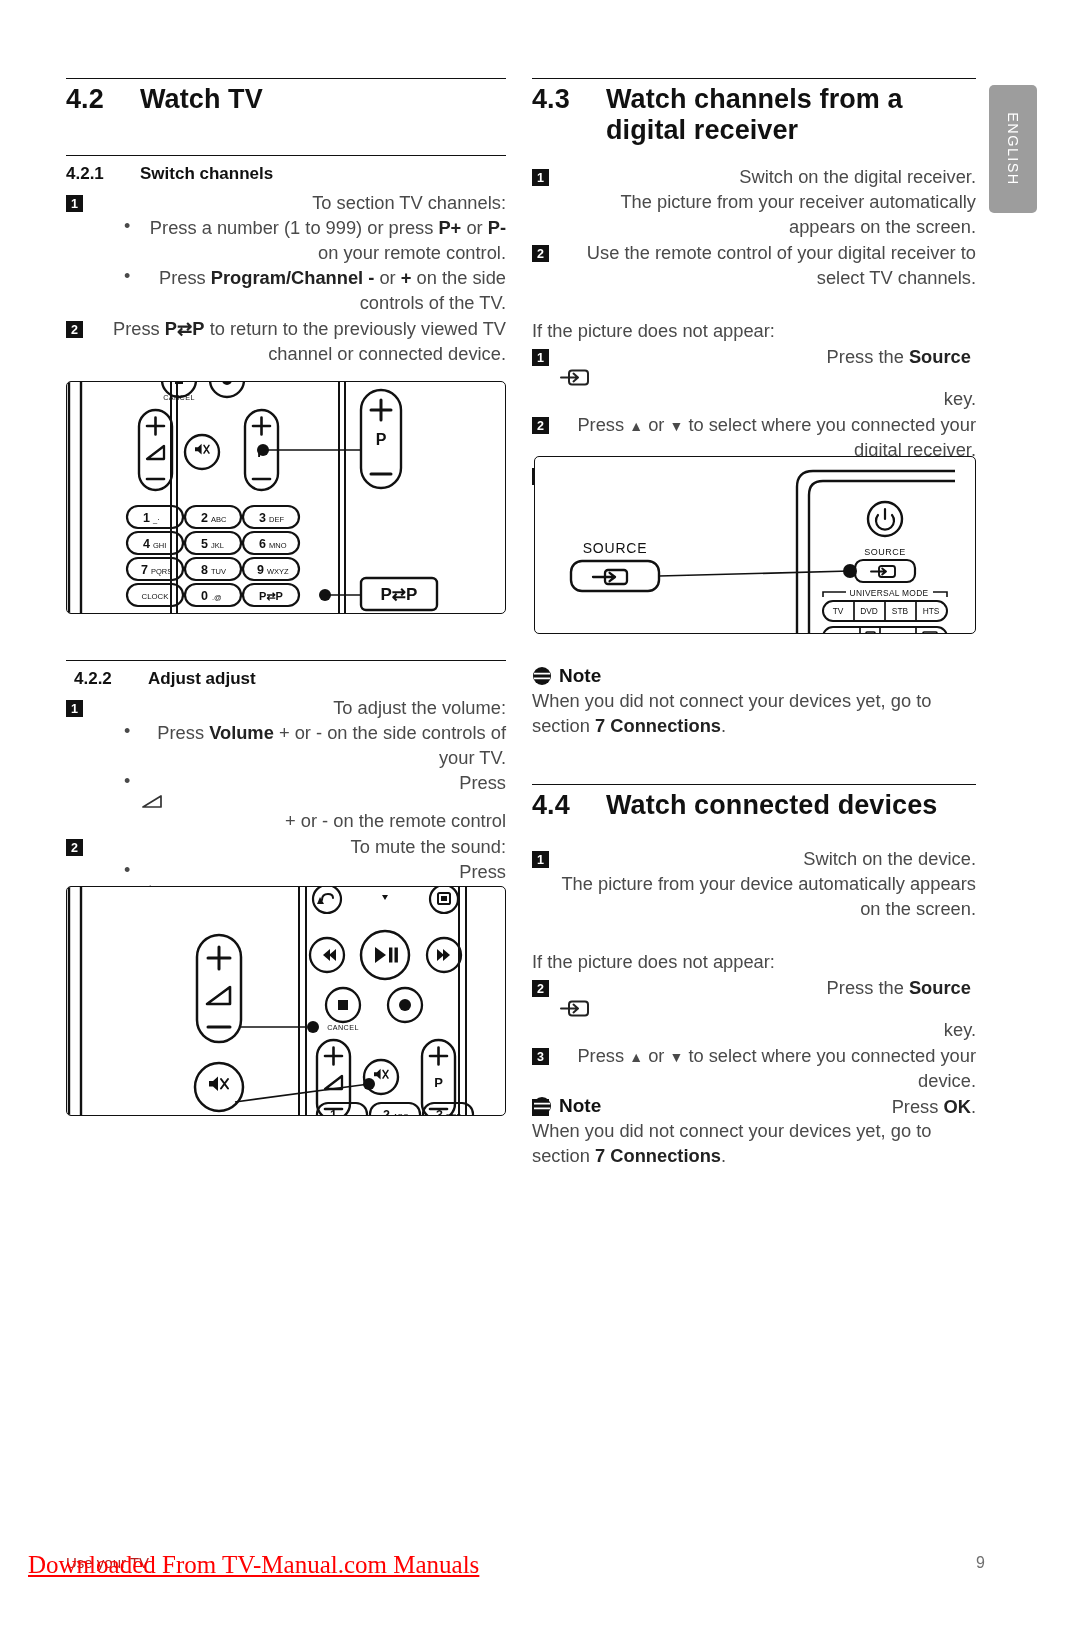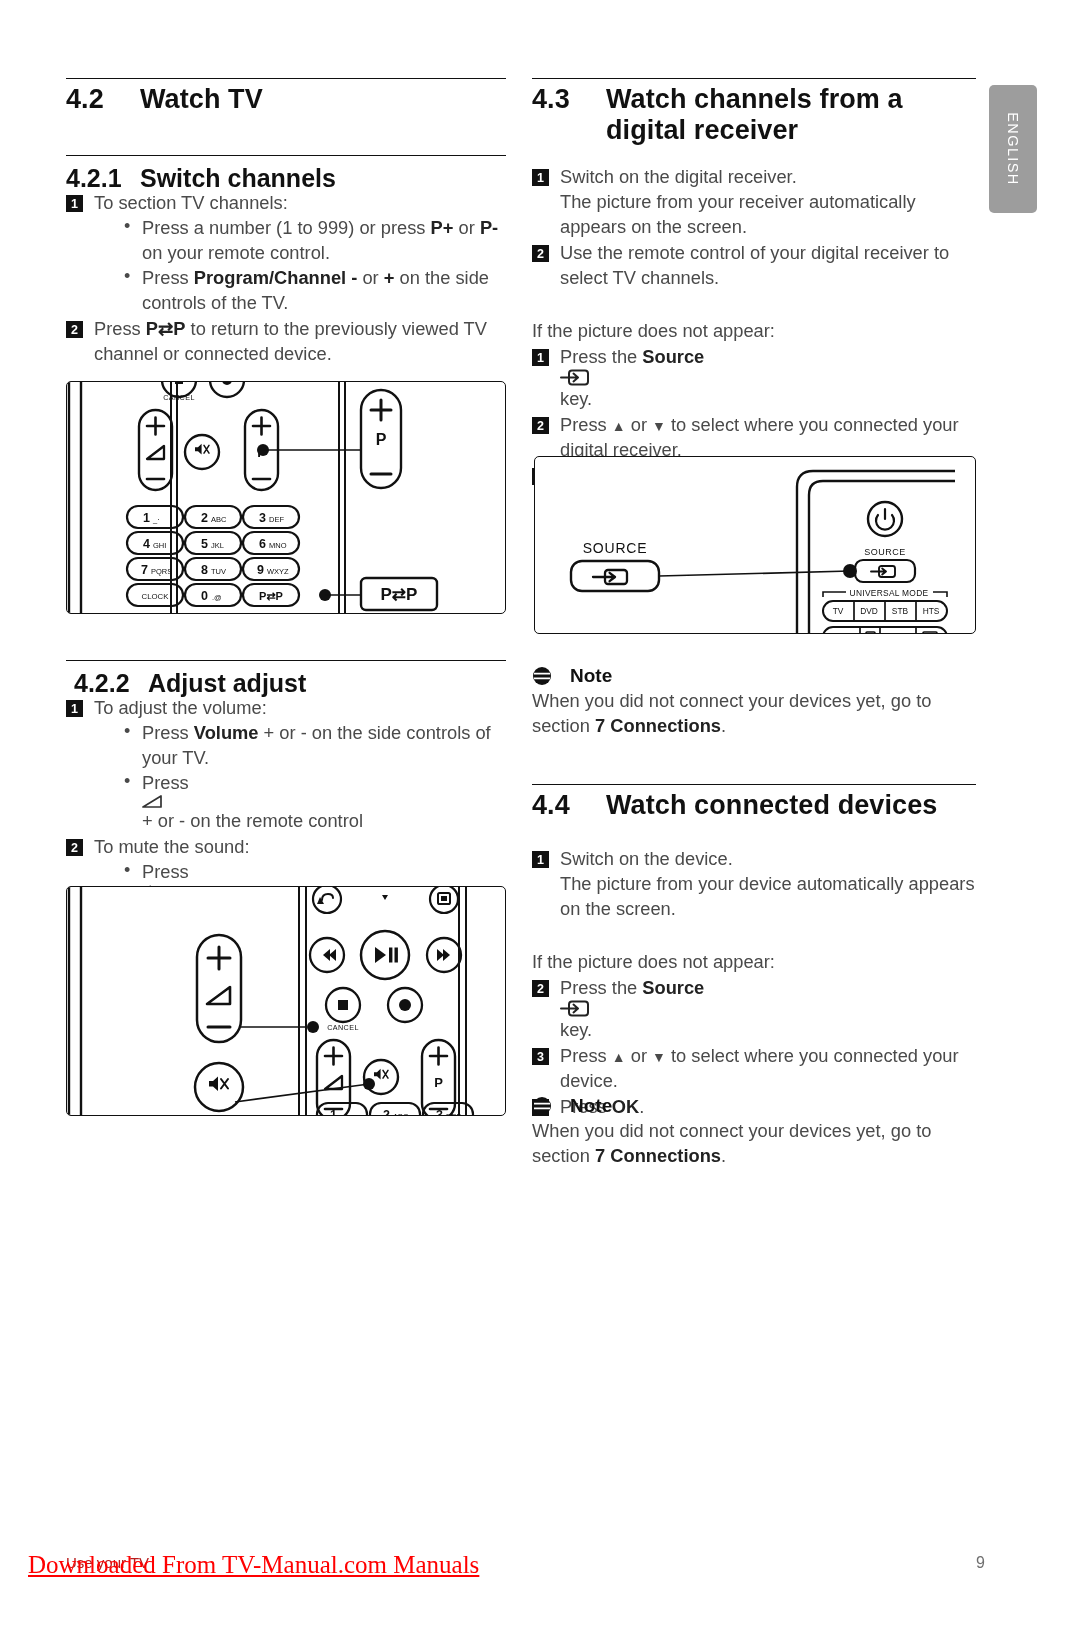--- a/index.html
+++ b/index.html
@@ -35,50 +35,50 @@
 
   h1.sec {
     font-size: 27px; font-weight: bold; color: #111;
     letter-spacing: .1px; line-height: 1.16;
     display: flex; gap: 0;
   }
   h1.sec .num { width: 74px; flex: none; }
   h1.sec .txt { flex: 1; }
 
   h2.sub {
-    font-size: 25px; font-weight: bold; color: #111;
+    font-size: 17px; font-weight: bold; color: #111;
     display: flex; line-height: 1.25;
   }
   h2.sub .num { width: 74px; flex: none; }
 
   p, li { font-size: 18.3px; line-height: 1.37; color: #4a4a4a; }
   b, strong { color: #222; font-weight: bold; }
 
   
   .step { display: flex; align-items: flex-start; gap: 0; margin-top: 1px; }
   .step .badge {
     flex: none; width: 17px; height: 17px; background: #111;
     color: #fff; font-size: 12.5px; font-weight: bold;
     display: flex; align-items: center; justify-content: center;
     margin-top: 5px; margin-right: 11px;
   }
-  .step .body { flex: 1; }
+  .step .body { flex: 1; text-align: right; }
 
   
   ul.bul { list-style: none; margin-left: 28px; }
   ul.bul li { position: relative; padding-left: 20px; }
   ul.bul li::before {
     content: "•"; position: absolute; left: 2px; top: -1px;
     font-size: 18px; color: #4a4a4a;
   }
 
   .plain { margin-top: 3px; }
 
   
-  .note-head { display: flex; align-items: center; gap: 18px; margin-bottom: 1px; }
+  .note-head { display: flex; align-items: center; gap: 7px; margin-bottom: 1px; }
   .note-head .label { font-size: 19px; font-weight: bold; color: #111; }
 
   
   .figbox {
     position: absolute; border: 1.4px solid #111; background: #fff;
     overflow: hidden;
   }
   svg { display: block; }
 
   

